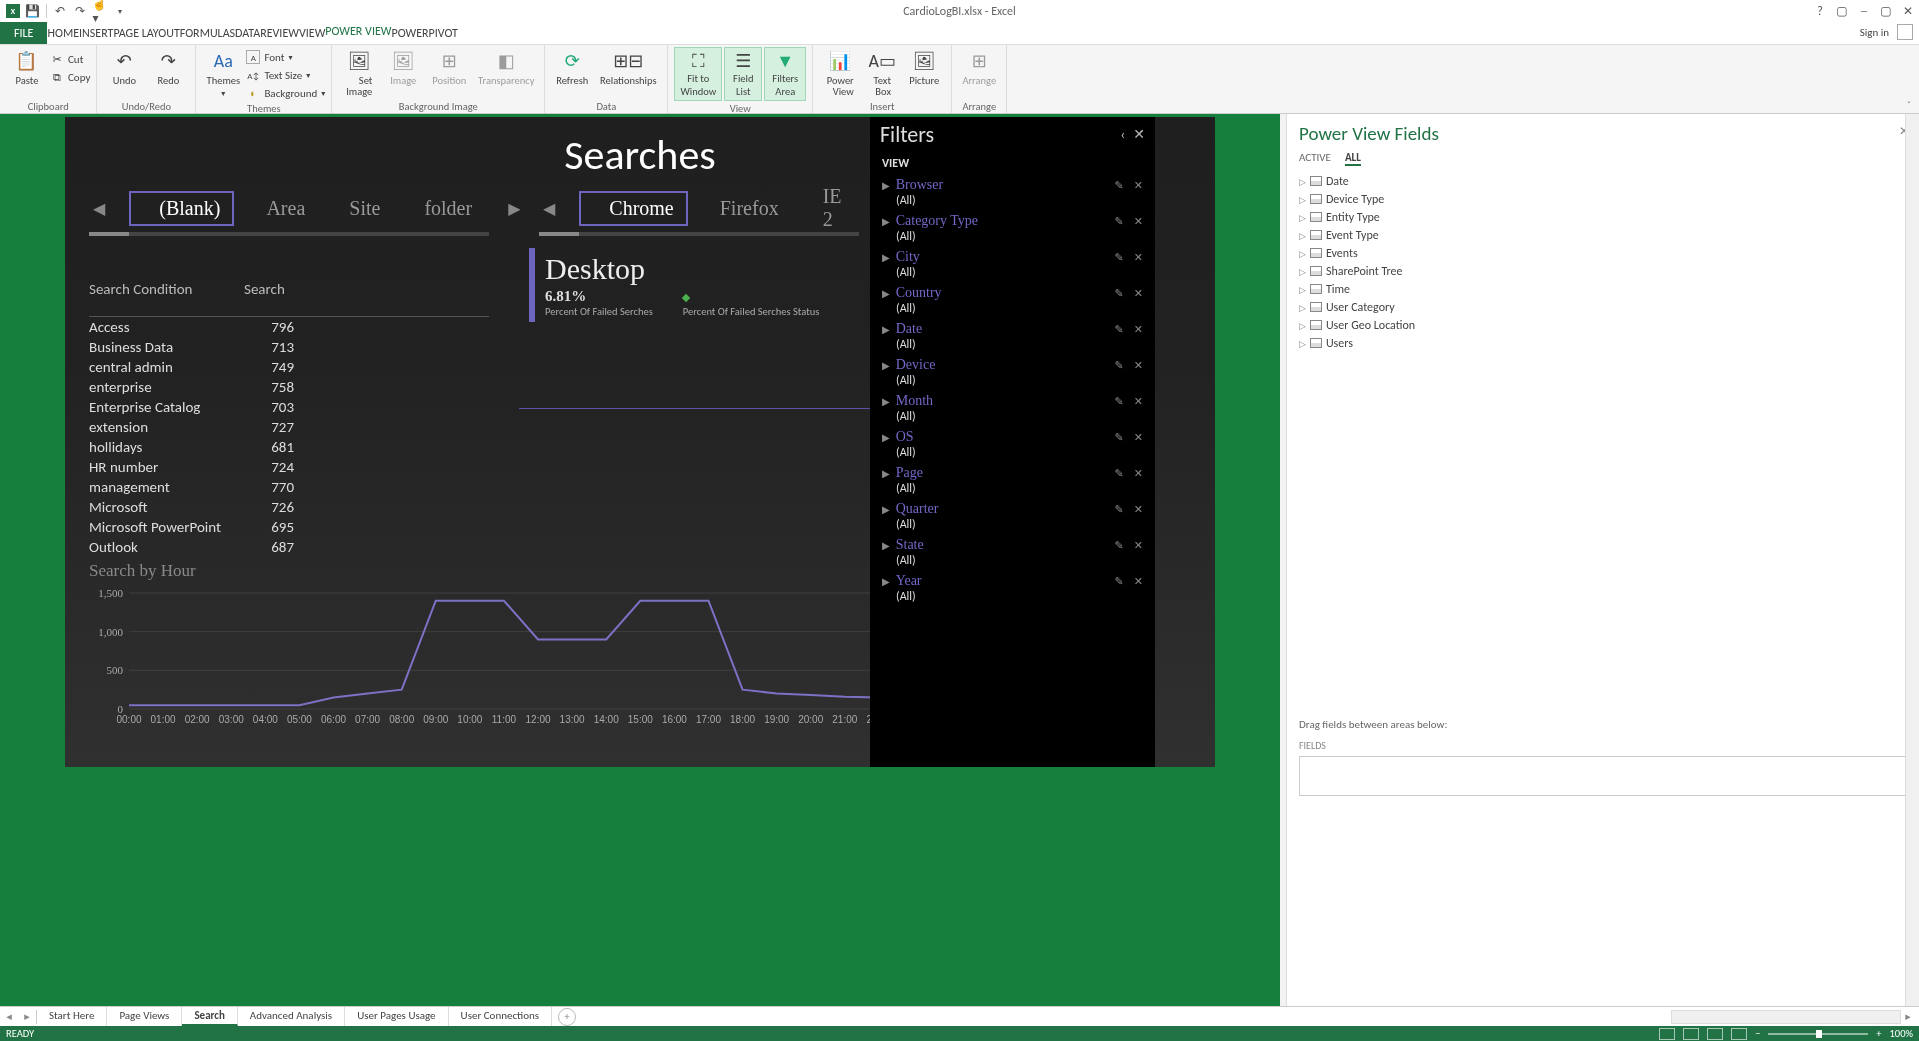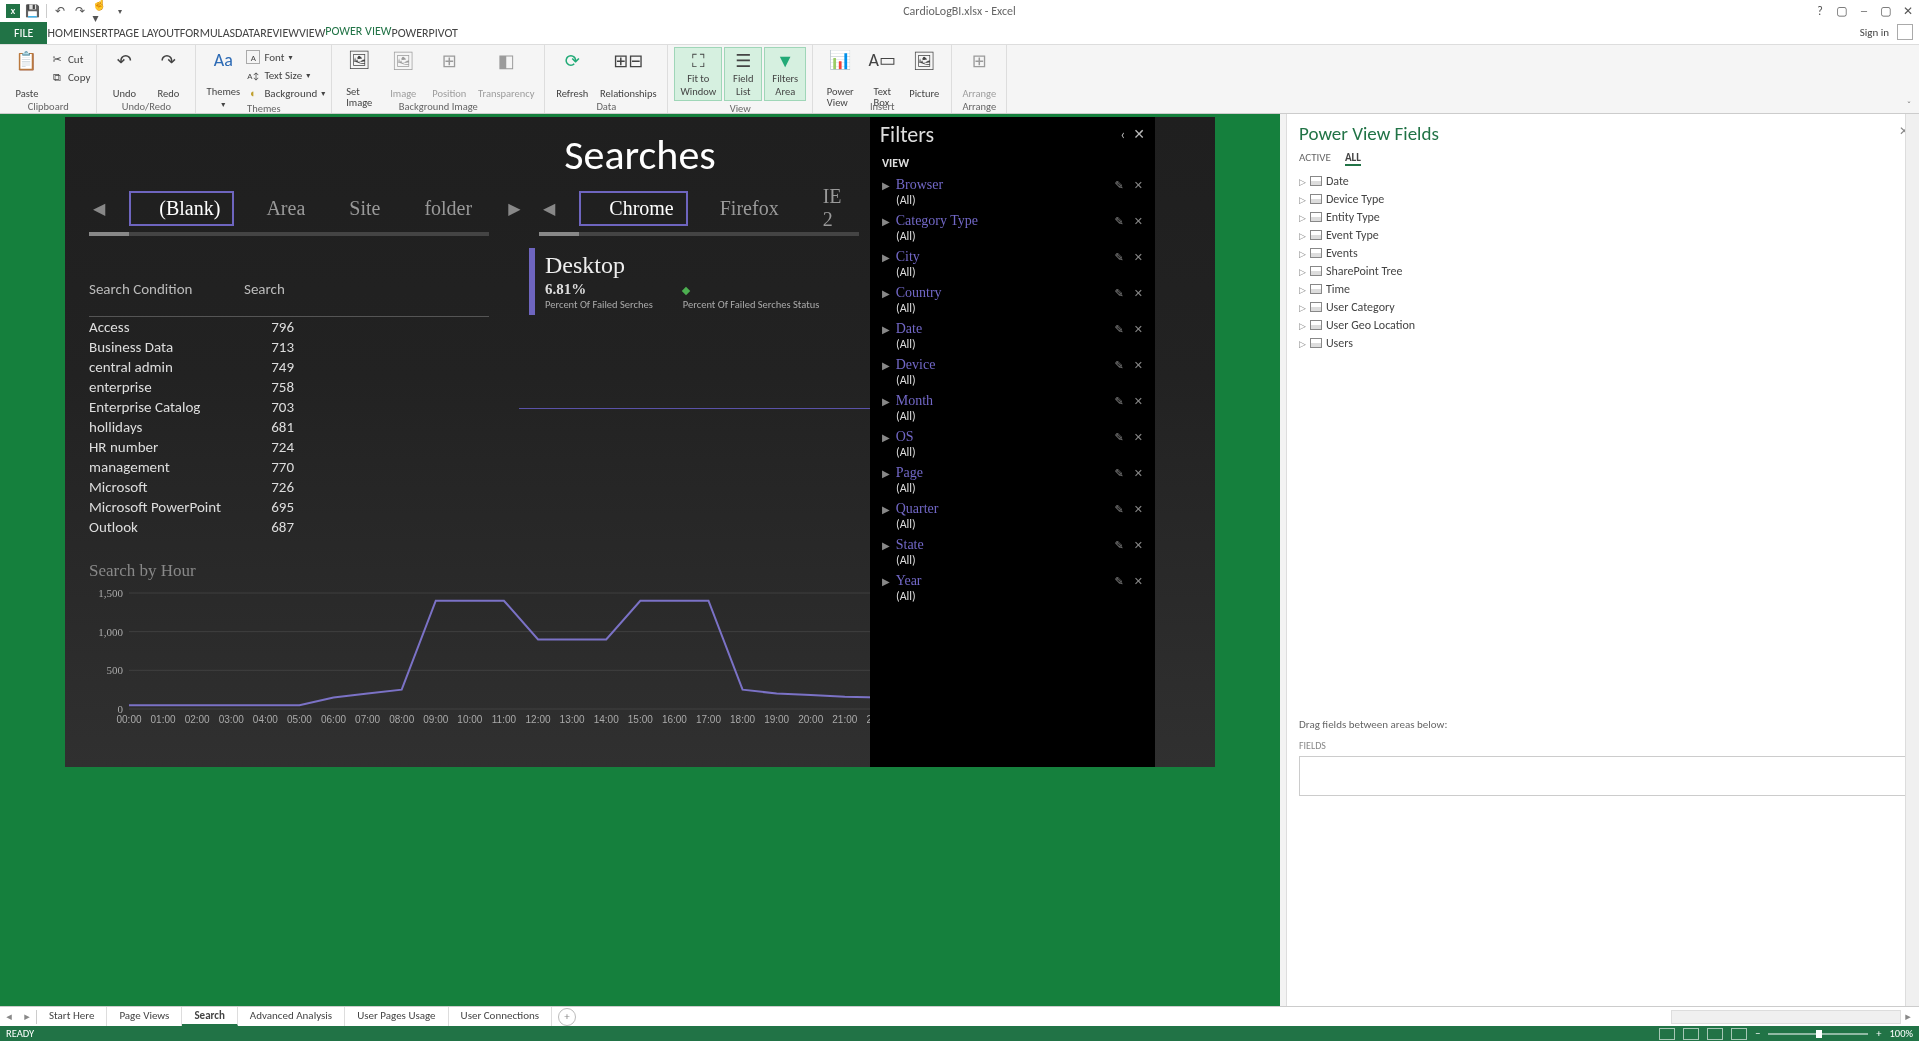--- a/index.html
+++ b/index.html
@@ -23,21 +23,21 @@
 .ribtabs .signin { position: absolute; right: 30px; font-size: 11px; color: #444; top: 4px; }
 .ribtabs .userbox { position: absolute; right: 6px; width: 16px; height: 16px; border: 1px solid #aaa; top: 2px; }
 
 
 .ribbon { height: 70px; background: #f5f5f5; border-top: 1px solid #ddd; border-bottom: 1px solid #ccc; display: flex; font-size: 11px; color: #444; position: relative; }
 .ribgroup { display: flex; flex-direction: column; justify-content: space-between; border-right: 1px solid #ddd; padding: 2px 6px 0 6px; }
 .ribgroup .body { display: flex; align-items: flex-start; gap: 2px; flex: 1; }
 .ribgroup .lbl { text-align: center; font-size: 10.5px; color: #666; padding: 1px 0; }
 .bigbtn { display: flex; flex-direction: column; align-items: center; justify-content: flex-start; width: 42px; height: 52px; padding-top: 2px; gap: 2px; }
 .bigbtn .ic { width: 24px; height: 24px; display: flex; align-items: center; justify-content: center; font-size: 18px; }
-.bigbtn .tx { font-size: 10.5px; text-align: left; line-height: 11px; margin-top: 13px; }
+.bigbtn .tx { font-size: 10.5px; text-align: right; line-height: 11px; }
 .smrow { display: flex; align-items: center; gap: 4px; height: 16px; white-space: nowrap; font-size: 11px; }
 .smrow .ic { width: 14px; height: 14px; display: flex; align-items: center; justify-content: center; }
 .viewbtn { display: flex; flex-direction: column; align-items: center; width: 48px; padding: 2px; }
 .viewbtn.active { background: #d6f0e0; border: 1px solid #9fd6b8; }
 .collapse { position: absolute; right: 4px; bottom: 2px; width: 12px; height: 12px; color: #888; font-size: 10px; text-align: center; }
 
 
 .workspace { position: absolute; top: 114px; left: 0; right: 0; bottom: 35px; background: #15803d; display: flex; }
 .graybg { flex: 0 0 auto; width: 1280px; position: relative; }
 .darkreport { position: absolute; left: 65px; top: 3px; width: 1150px; height: 650px; background: linear-gradient(#1f1f1f,#222 40%,#303030); color: #ddd; font-family: "Segoe UI Light", "Segoe UI", sans-serif; }
@@ -68,21 +68,21 @@
 .tblcol { width: 400px; }
 .tblcol .hdr { display: flex; font-size: 15px; color: #bbb; border-bottom: 1px solid #555; padding-bottom: 18px; font-family: Georgia, serif; margin-top: 32px; }
 .tblcol .hdr .c1 { width: 155px; }
 .tblcol .rws { height: 236px; overflow: hidden; position: relative; }
 .tblcol .rw { display: flex; font-size: 15px; color: #ddd; padding: 1px 0; font-family: Georgia, serif; }
 .tblcol .rw .c1 { width: 155px; }
 .tblcol .rw .c2 { width: 50px; text-align: right; }
 
 .cardcol { width: 340px; position: relative; }
 .cardcol .card { border-left: 6px solid #6e65bf; padding: 4px 10px; }
-.cardcol .card .t { font-size: 24px; font-family: Georgia, serif; color: #eee; }
+.cardcol .card .t { font-size: 30px; font-family: Georgia, serif; color: #eee; }
 .cardcol .card .row2 { display: flex; gap: 30px; align-items: flex-end; }
 .cardcol .card .pct { font-size: 15px; font-weight: 600; font-family: Georgia, serif; }
 .cardcol .card .sub { font-size: 10.5px; color: #aaa; }
 .cardcol .card .st { font-size: 10.5px; color: #aaa; }
 .cardcol .dot { width: 6px; height: 6px; background: #4caf50; display: inline-block; margin-right: 4px; transform: rotate(45deg); }
 .cardcol .hline { position: absolute; left: -10px; top: 160px; width: 360px; border-top: 1px solid #5a52a8; }
 
 .chartarea { position: absolute; left: 24px; top: 444px; width: 830px; }
 .chartarea .ct { font-size: 17px; color: #888; font-family: Georgia, serif; margin-bottom: 6px; }
 .chartarea svg { width: 830px; height: 140px; }
@@ -367,20 +367,24 @@
                 <div class="c1">central admin</div>
                 <div class="c2">749</div>
               </div>
               <div class="rw">
                 <div class="c1">enterprise</div>
                 <div class="c2">758</div>
               </div>
               <div class="rw">
                 <div class="c1">Enterprise Catalog</div>
                 <div class="c2">703</div>
+              </div>
+              <div class="rw">
+                <div class="c1">extension</div>
+                <div class="c2">727</div>
               </div>
               <div class="rw">
                 <div class="c1">hollidays</div>
                 <div class="c2">681</div>
               </div>
               <div class="rw">
                 <div class="c1">HR number</div>
                 <div class="c2">724</div>
               </div>
               <div class="rw">

